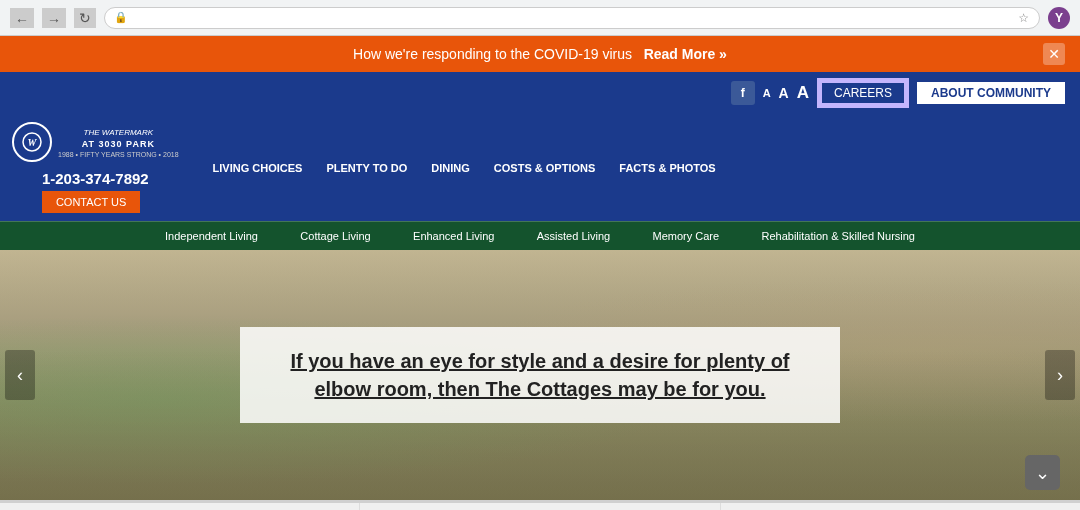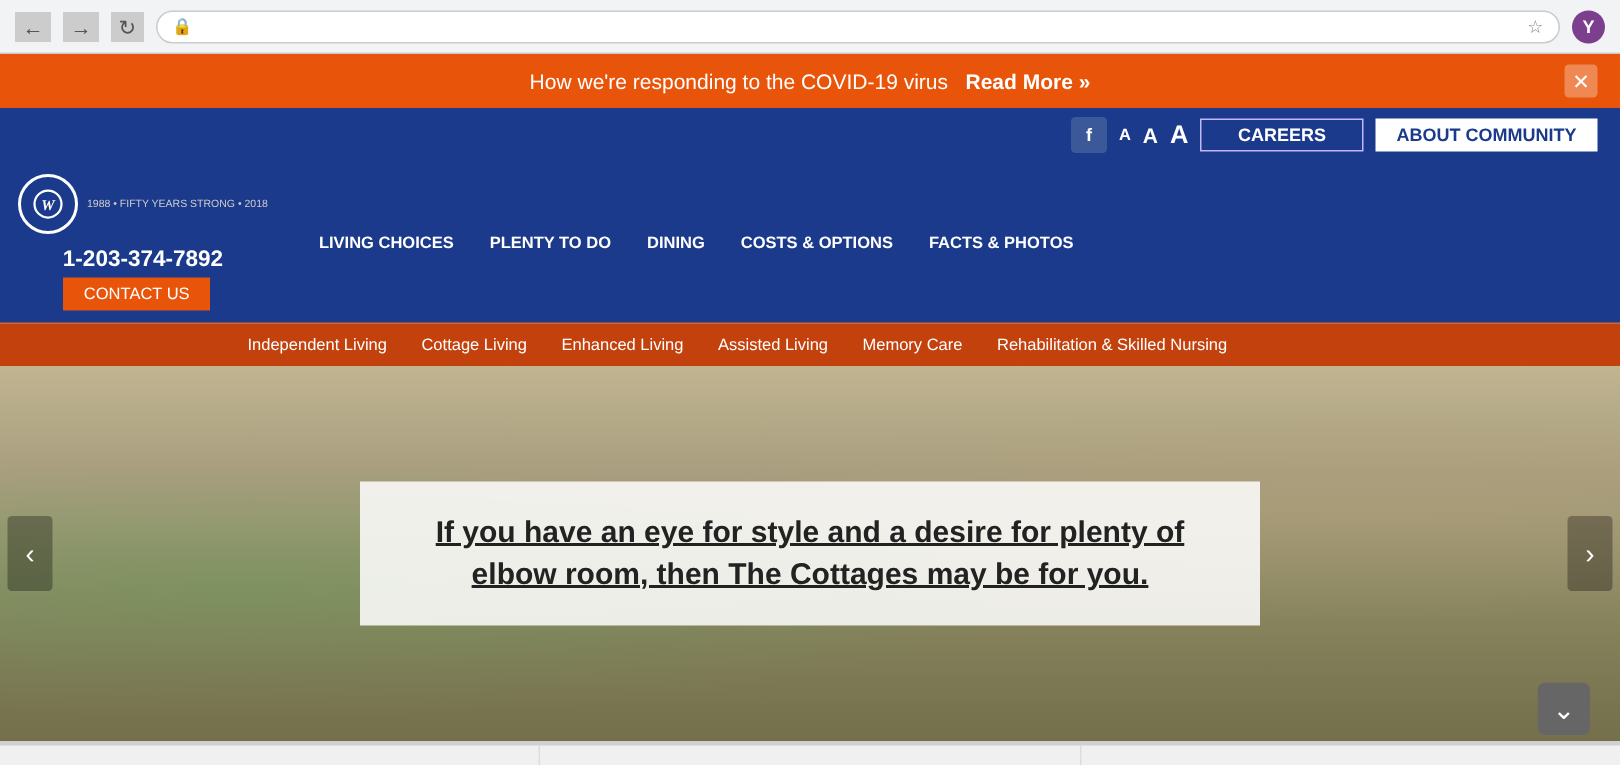--- a/index.html
+++ b/index.html
@@ -55,22 +55,22 @@
       display: flex; align-items: center; justify-content: center;
       font-size: 12px; font-weight: bold; border-radius: 3px;
     }
     .font-size-btn {
       background: none; border: none; color: #fff; cursor: pointer; font-weight: bold;
     }
     .font-size-btn.sm { font-size: 11px; }
     .font-size-btn.md { font-size: 14px; }
     .font-size-btn.lg { font-size: 17px; }
     .careers-btn {
-      background: #1B3A8C; border: 1px solid #c4b5fd; color: #fff;
-      padding: 3px 24px; font-size: 12px; cursor: pointer; font-weight: bold;
+      background: #1B3A8C; border: 5px solid #c4b5fd; color: #fff;
+      padding: 3px 12px; font-size: 12px; cursor: pointer; font-weight: normal;
     }
     .about-btn {
       background: #fff; color: #1B3A8C;
       padding: 4px 14px; font-size: 12px; cursor: pointer; font-weight: bold; border: none;
     }
 
     
     .header {
       background: #1B3A8C;
       display: flex;
@@ -107,25 +107,26 @@
       padding: 0 10px;
       gap: 0;
     }
     .main-nav a {
       color: #fff; text-decoration: none; font-size: 11px; font-weight: bold;
       padding: 10px 12px; text-transform: uppercase; white-space: nowrap;
       display: block;
     }
 
     .sub-nav {
-      background: #c2410c;
+      background: #14532d;
       padding: 4px 155px;
       display: flex;
-      gap: 3px;
+      gap: 16px;
       border-top: 1px solid rgba(255,255,255,0.2);
+      justify-content: space-between;
     }
     .sub-nav a {
       color: #fff; text-decoration: none; font-size: 11px;
       padding: 4px 10px; white-space: nowrap;
     }
     .phone-number {
       color: #fff; font-size: 15px; font-weight: bold; text-decoration: none; display: block;
     }
     .contact-us-btn {
       background: #E8550A; color: #fff; border: none;
@@ -234,20 +235,24 @@
 
     <div class="logo-area">
       <div style="display:flex;align-items:center;gap:6px;">
         <div class="logo-circle">
           <svg width="20" height="20" viewBox="0 0 20 20">
             <circle cx="10" cy="10" r="9" fill="none" stroke="white" stroke-width="1.5"></circle>
             <text x="10" y="14" text-anchor="middle" fill="white" font-size="10" font-family="serif" font-style="italic">W</text>
           </svg>
         </div>
         <div>
+          <div class="logo-text">
+            <div style="font-size:8px;font-style:italic;">The Watermark</div>
+            <div style="font-size:9px;font-weight:bold;letter-spacing:1px;">AT 3030 PARK</div>
+          </div>
           <div class="logo-subtext">1988 • FIFTY YEARS STRONG • 2018</div>
         </div>
       </div>
 
       <div style="margin-top:8px;">
         <a href="#" class="phone-number">1-203-374-7892</a>
         <button class="contact-us-btn">CONTACT US</button>
       </div>
     </div>
 

